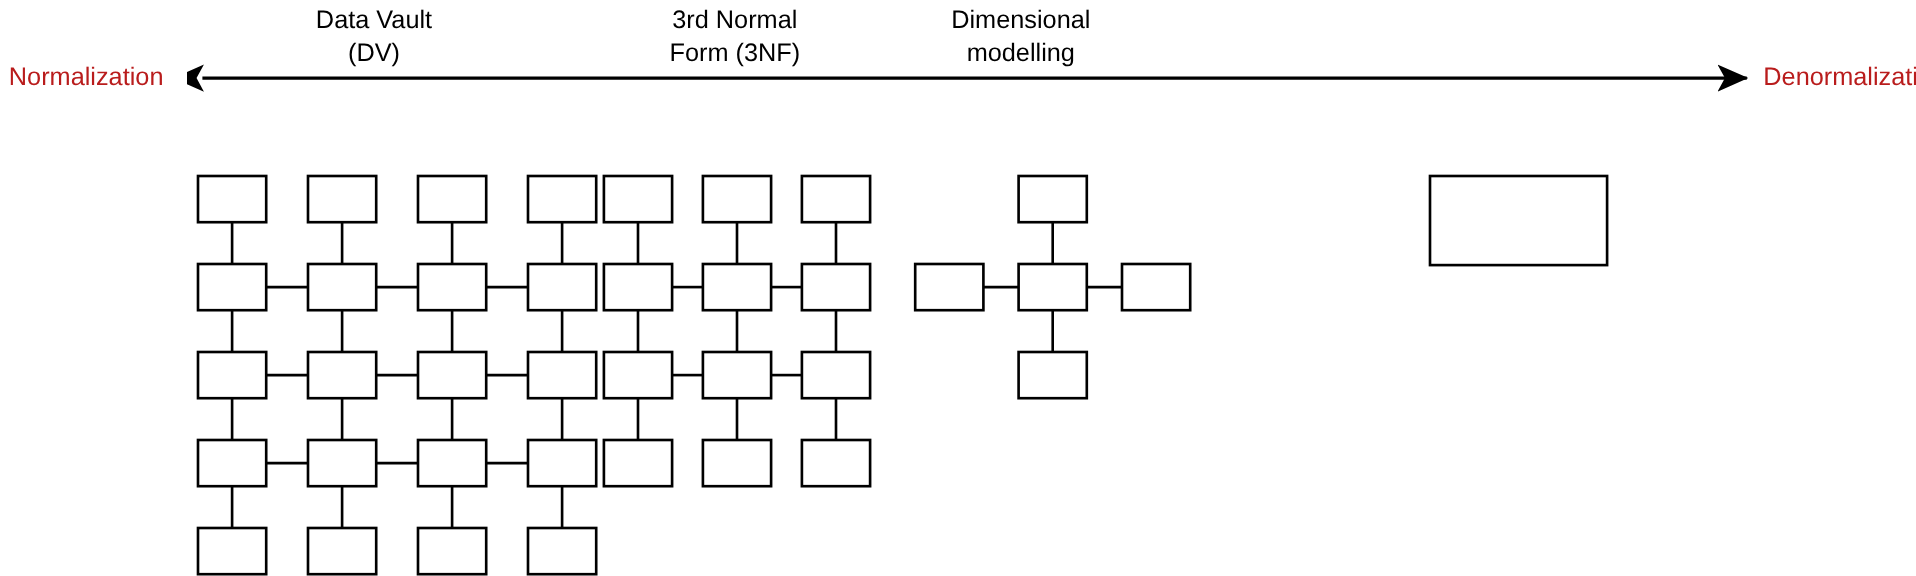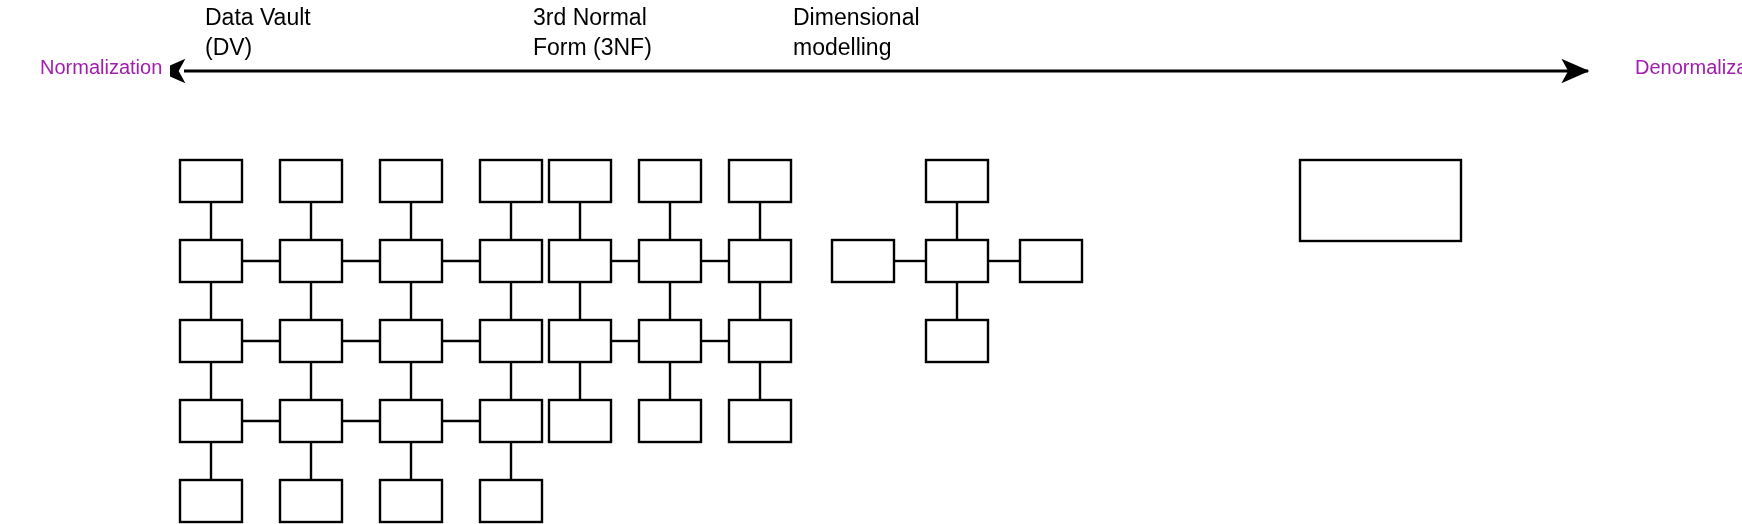--- a/index.html
+++ b/index.html
@@ -12,33 +12,33 @@
     width: 1742px;
     height: 524px;
     background: #ffffff;
     font-family: "Liberation Sans", sans-serif;
     overflow: hidden;
   }
 
   
   .end-label {
     position: absolute;
-    font-size: 20px;
-    color: #a21caf;
+    font-size: 23px;
+    color: #b91c1c;
     white-space: nowrap;
     line-height: 1.15;
-    margin-left: 32px;
   }
   #label-normalization { left: 8px;  top: 56px; }
   #label-denormalization { left: 1603px; top: 56px; }
 
   .stage-label {
     position: absolute;
     font-size: 23px;
     color: #000000;
+    text-align: center;
     line-height: 1.32;
     white-space: pre-line;
   }
   #stage-label-0 { left: 205px;  top: 2px; width: 270px; }
   #stage-label-1 { left: 533px;  top: 2px; width: 270px; }
   #stage-label-2 { left: 793px;  top: 2px; width: 270px; }
   #stage-label-3 { left: 1111px; top: 2px; width: 270px; }
 
   
   #spectrum-arrow {

